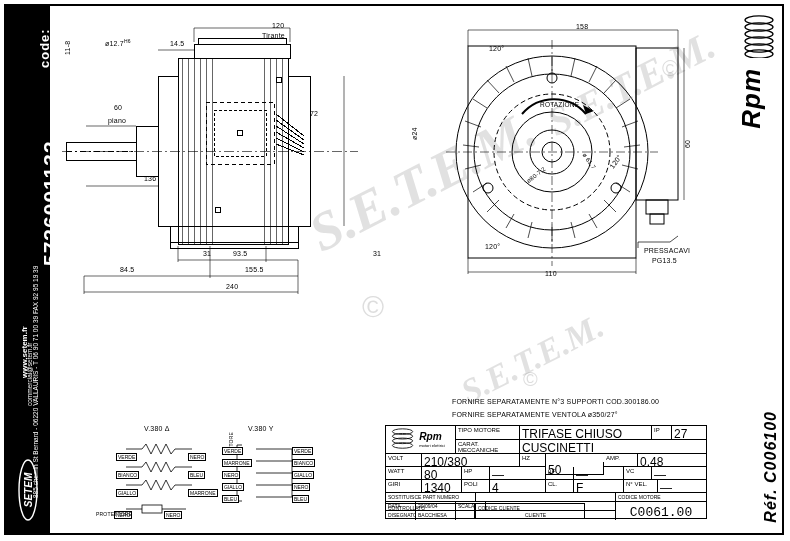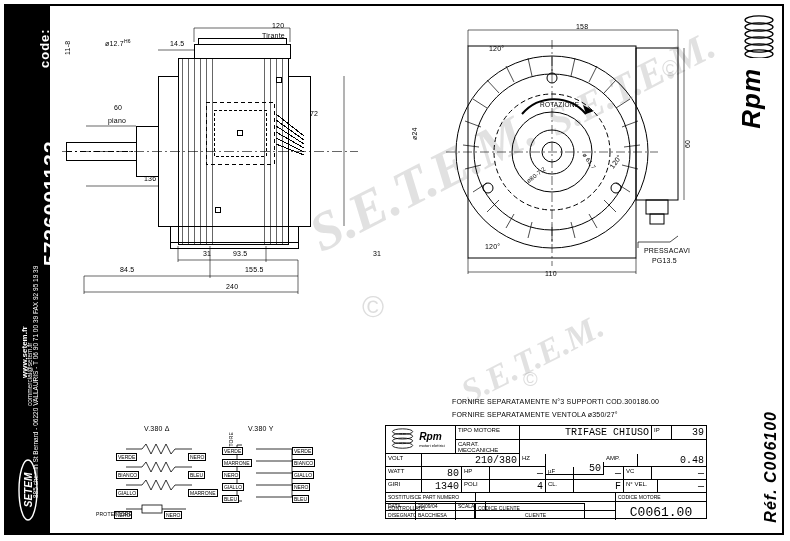--- a/index.html
+++ b/index.html
@@ -29,21 +29,21 @@
   .wm1{left:300px;top:150px;font-size:54px;transform:rotate(-27deg);}
   .wm2{left:540px;top:60px;font-size:40px;transform:rotate(-27deg);}
   .wm3{left:455px;top:340px;font-size:34px;transform:rotate(-27deg);}
   .wmc{position:absolute;font-size:30px;color:rgba(120,120,120,.25);}
 
   
   #plate{position:absolute;left:385px;top:425px;width:322px;height:94px;border:1px solid #000;box-sizing:border-box;font-size:6px;}
   #plate .cell{position:absolute;box-sizing:border-box;border-right:1px solid #000;border-bottom:1px solid #000;padding:1px 2px;overflow:hidden;}
   #plate .nb{border-right:none;}
   #plate .nbb{border-bottom:none;}
-  .val{font-family:Liberation Mono, monospace;font-size:10px;text-align:right;}
+  .val{font-family:Liberation Sans, sans-serif;font-size:12px;}
   .tiny{font-size:5px;}
 
   
   #wiring{position:absolute;left:96px;top:425px;width:280px;height:98px;font-size:5.5px;}
   .wname{position:absolute;border:1px solid #000;background:#fff;padding:0 1px;font-size:5px;white-space:nowrap;}
 </style>
 </head>
 <body>
 
 <div id="sheet">
@@ -320,23 +320,24 @@
             <ellipse cx="14" cy="20" rx="11" ry="3"></ellipse>
         </g>
         <text x="32" y="14" font-family="Liberation Sans, sans-serif" font-size="11" font-weight="bold" font-style="italic" fill="#000">Rpm</text>
         <text x="32" y="22" font-family="Liberation Sans, sans-serif" font-size="4.5" fill="#000">motori elettrici</text>
       </svg>
     </div>
 
     <div class="cell" style="left:70px;top:0;width:64px;height:14px;">TIPO MOTORE</div>
     <div class="cell val" style="left:134px;top:0;width:132px;height:14px;">TRIFASE CHIUSO</div>
     <div class="cell" style="left:266px;top:0;width:20px;height:14px;">IP</div>
-    <div class="cell val nb" style="left:286px;top:0;width:34px;height:14px;">39</div>
+    <div class="cell val nb" style="left:286px;top:0;width:34px;height:14px;">27</div>
 
     <div class="cell" style="left:70px;top:14px;width:64px;height:14px;">CARAT. MECCANICHE</div>
+    <div class="cell val nb" style="left:134px;top:14px;width:186px;height:14px;">CUSCINETTI</div>
 
     <div class="cell" style="left:0;top:28px;width:36px;height:13px;">VOLT</div>
     <div class="cell val" style="left:36px;top:28px;width:98px;height:13px;">210/380</div>
     <div class="cell" style="left:134px;top:28px;width:26px;height:13px;">HZ</div>
     <div class="cell val" style="left:160px;top:36px;width:58px;height:13px;">50</div>
     <div class="cell" style="left:218px;top:28px;width:34px;height:13px;">AMP.</div>
     <div class="cell val nb" style="left:252px;top:28px;width:68px;height:13px;">0.48</div>
 
     <div class="cell" style="left:0;top:41px;width:36px;height:13px;">WATT</div>
     <div class="cell val" style="left:36px;top:41px;width:40px;height:13px;">80</div>

